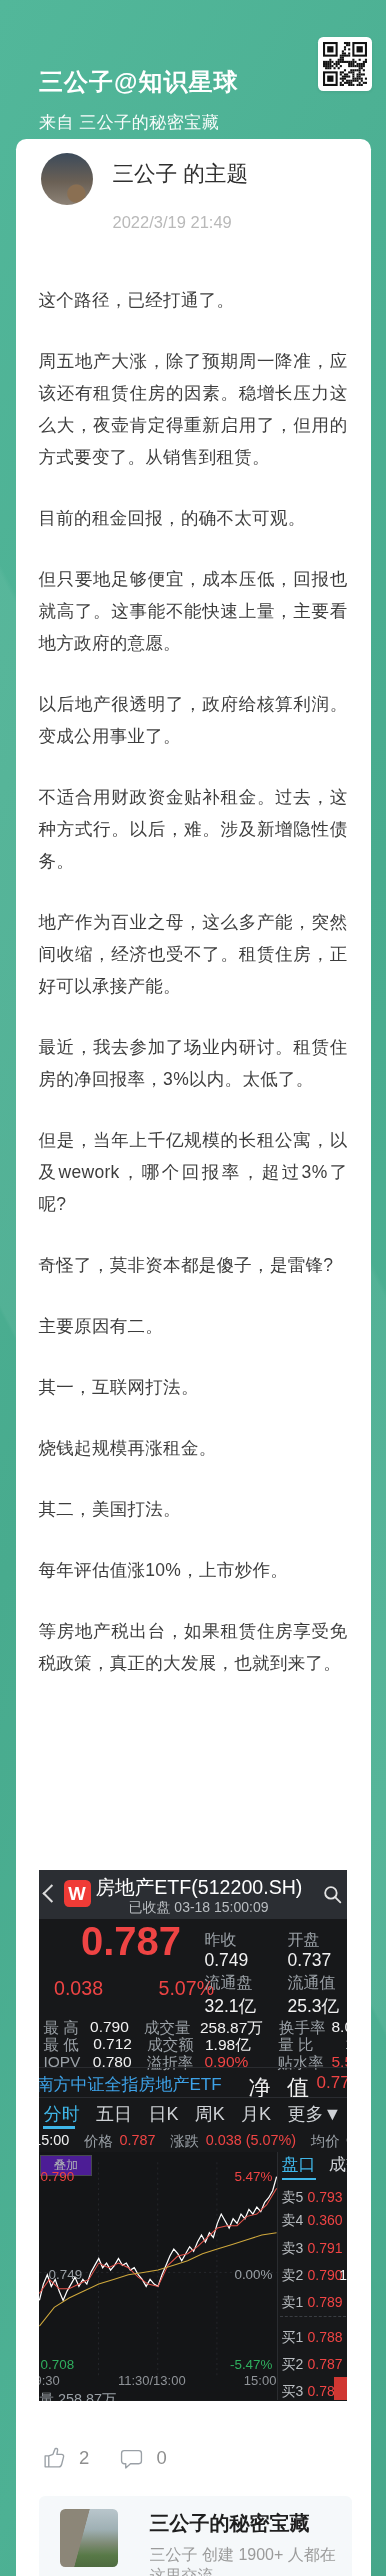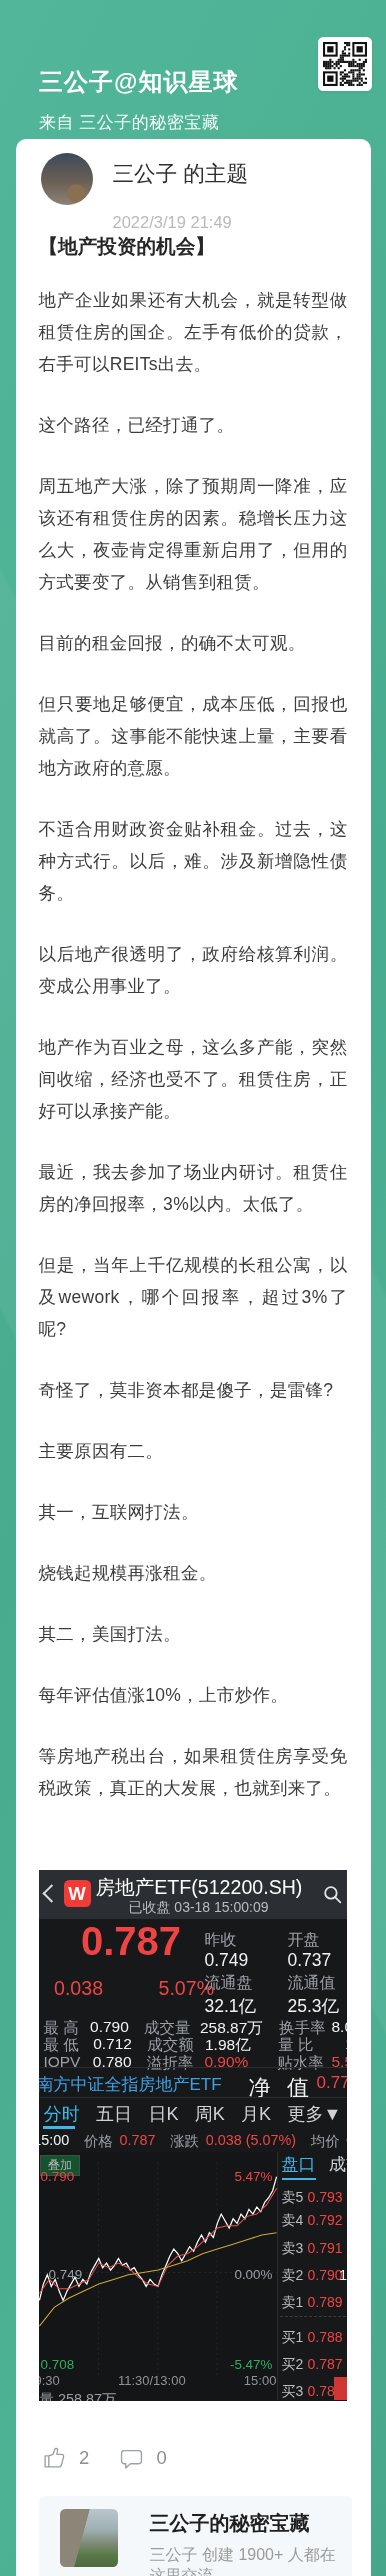--- a/index.html
+++ b/index.html
@@ -46,21 +46,21 @@
   .s-fund{position:absolute;left:-2.1px;top:203px;font-size:17px;color:#3da2e8;white-space:nowrap;}
   .s-navlab{position:absolute;left:210px;top:203px;font-size:22px;color:#f2f2f2;letter-spacing:5.2px;white-space:nowrap;}
   .s-nav{position:absolute;left:278px;top:203px;font-size:17px;color:#ef4444;}
   .s-sep1{position:absolute;left:0;top:197px;width:308px;border-top:0.5px solid #2a2c30;}
   .s-sep2{position:absolute;left:0;top:227px;width:308px;border-top:0.5px solid #2a2c30;}
   .s-tabs{position:absolute;left:0;top:232px;width:308px;display:flex;justify-content:space-between;padding:0 5.2px;box-sizing:border-box;font-size:18px;color:#cfd2d6;}
   .s-tabs .tab.active{color:#3fb6e8;}
   .tab-underline{position:absolute;left:4.1px;top:256px;width:32px;height:2.6px;background:#3fb6e8;}
   .s-ticker{position:absolute;left:-5.2px;top:262px;width:330px;display:flex;gap:6.7px;font-size:14.4px;white-space:nowrap;}
   .s-chart{position:absolute;left:0;top:282px;width:238px;height:248px;background:#141517;}
-  .overlay-chip{position:absolute;left:1.5px;top:3.1px;font-size:12px;color:#aeb2b6;background:#14532d;padding:1px 7px;border:0.5px solid #46494e;}
+  .overlay-chip{position:absolute;left:1.5px;top:3.1px;font-size:12px;color:#aeb2b6;background:#4c1d95;padding:1px 13px;border:0.5px solid #46494e;}
   .cl{position:absolute;font-size:13.4px;white-space:nowrap;}
   .s-times{position:absolute;left:-4.1px;top:221px;width:242px;display:flex;justify-content:space-between;font-size:13px;color:#8f9398;}
   .s-volcut{position:absolute;left:1px;top:238px;font-size:14.4px;color:#9aa0a6;white-space:nowrap;}
   .s-panel{position:absolute;left:238px;top:282px;width:70px;height:248px;border-left:0.5px solid #2a2c30;}
   .p-tabs{position:absolute;left:4.1px;top:1px;display:flex;gap:13.4px;font-size:17px;color:#cfd2d6;white-space:nowrap;}
   .p-tabs .tab.active{color:#3fb6e8;border-bottom:2.1px solid #3fb6e8;padding-bottom:2.1px;}
   .ob-row{position:absolute;left:4.1px;width:77px;font-size:14px;white-space:nowrap;}
   .ob-row .lab{color:#b9bdc1;} .ob-row .prc{color:#ef4444;margin-left:4.1px;} 
   .ob-row .qty{position:absolute;right:-4.1px;color:#f2f2f2;}
   .ob-div{position:absolute;left:2.1px;top:164px;width:66px;border-top:1px dashed #3a3d42;}
@@ -235,29 +235,27 @@
         <rect x="0" y="14" width="7" height="7" fill="#111111"></rect>
         <rect x="1" y="15" width="5" height="5" fill="#fff"></rect>
         <rect x="2" y="16" width="3" height="3" fill="#111111"></rect>
       </svg>
     </div>
 
   <div class="card">
     <div class="avatar"></div>
     <div class="author">三公子 的主题</div>
     <div class="post-date">2022/3/19 21:49</div>
-    <div class="heading">【地产投资的机会】</div>
     <div class="body-text" id="paragraphs">
-        <div class="para">地产企业如果还有大机会，就是转型做租赁住房的国企。左手有低价的贷款，右手可以REITs出去。</div>
         <div class="para">这个路径，已经打通了。</div>
         <div class="para">周五地产大涨，除了预期周一降准，应该还有租赁住房的因素。稳增长压力这么大，夜壶肯定得重新启用了，但用的方式要变了。从销售到租赁。</div>
         <div class="para">目前的租金回报，的确不太可观。</div>
         <div class="para">但只要地足够便宜，成本压低，回报也就高了。这事能不能快速上量，主要看地方政府的意愿。</div>
+        <div class="para">以后地产很透明了，政府给核算利润。变成公用事业了。</div>
         <div class="para">不适合用财政资金贴补租金。过去，这种方式行。以后，难。涉及新增隐性债务。</div>
-        <div class="para">以后地产很透明了，政府给核算利润。变成公用事业了。</div>
         <div class="para">地产作为百业之母，这么多产能，突然间收缩，经济也受不了。租赁住房，正好可以承接产能。</div>
         <div class="para">最近，我去参加了场业内研讨。租赁住房的净回报率，3%以内。太低了。</div>
         <div class="para">但是，当年上千亿规模的长租公寓，以及wework，哪个回报率，超过3%了呢?</div>
         <div class="para">奇怪了，莫非资本都是傻子，是雷锋?</div>
         <div class="para">主要原因有二。</div>
         <div class="para">其一，互联网打法。</div>
         <div class="para">烧钱起规模再涨租金。</div>
         <div class="para">其二，美国打法。</div>
         <div class="para">每年评估值涨10%，上市炒作。</div>
         <div class="para">等房地产税出台，如果租赁住房享受免税政策，真正的大发展，也就到来了。</div>
@@ -367,21 +365,21 @@
         <div class="s-volcut">量  258.87万</div>
       </div>
 
       <div class="s-panel">
         <div class="p-tabs" id="panel-tabs">
             <span class="tab active">盘口</span>
             <span class="tab">成交</span>
           </div>
         <div id="ob-rows">
             <div class="ob-row" style="top: 37px;"><span class="lab">卖5</span><span class="prc">0.793</span></div>
-            <div class="ob-row" style="top: 60px;"><span class="lab">卖4</span><span class="prc">0.792</span></div>
+            <div class="ob-row" style="top: 60px;"><span class="lab">卖4</span><span class="prc">0.360</span></div>
             <div class="ob-row" style="top: 88px;"><span class="lab">卖3</span><span class="prc">0.791</span></div>
             <div class="ob-row" style="top: 115px;"><span class="lab">卖2</span><span class="prc">0.790</span><span class="qty">108</span></div>
             <div class="ob-row" style="top: 142px;"><span class="lab">卖1</span><span class="prc">0.789</span></div>
             <div class="ob-row" style="top: 177px;"><span class="lab">买1</span><span class="prc">0.788</span></div>
             <div class="ob-row" style="top: 204px;"><span class="lab">买2</span><span class="prc">0.787</span></div>
             <div class="ob-row" style="top: 231px;"><span class="lab">买3</span><span class="prc">0.786</span><span class="qty">652</span></div>
           </div>
         <div class="ob-div"></div>
         <div class="depth-bar"></div>
       </div>

